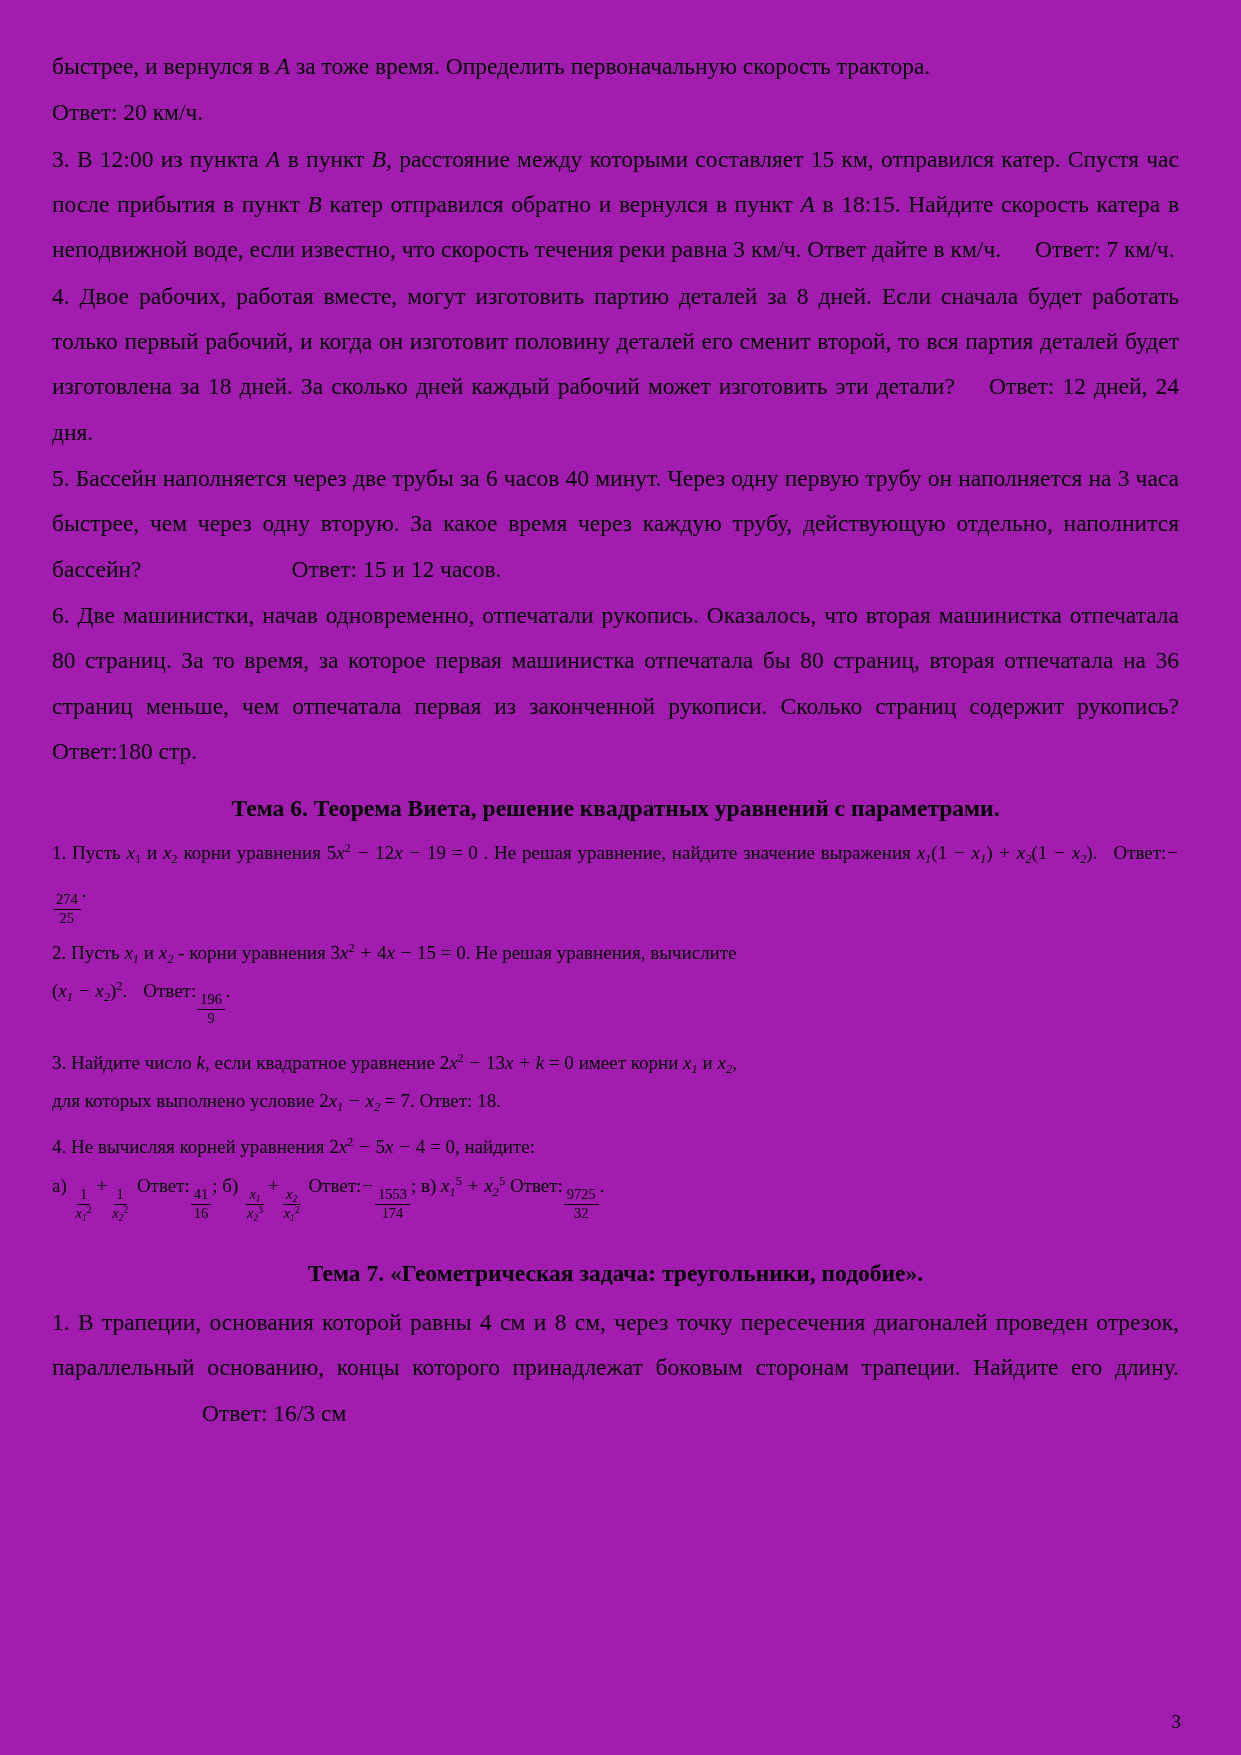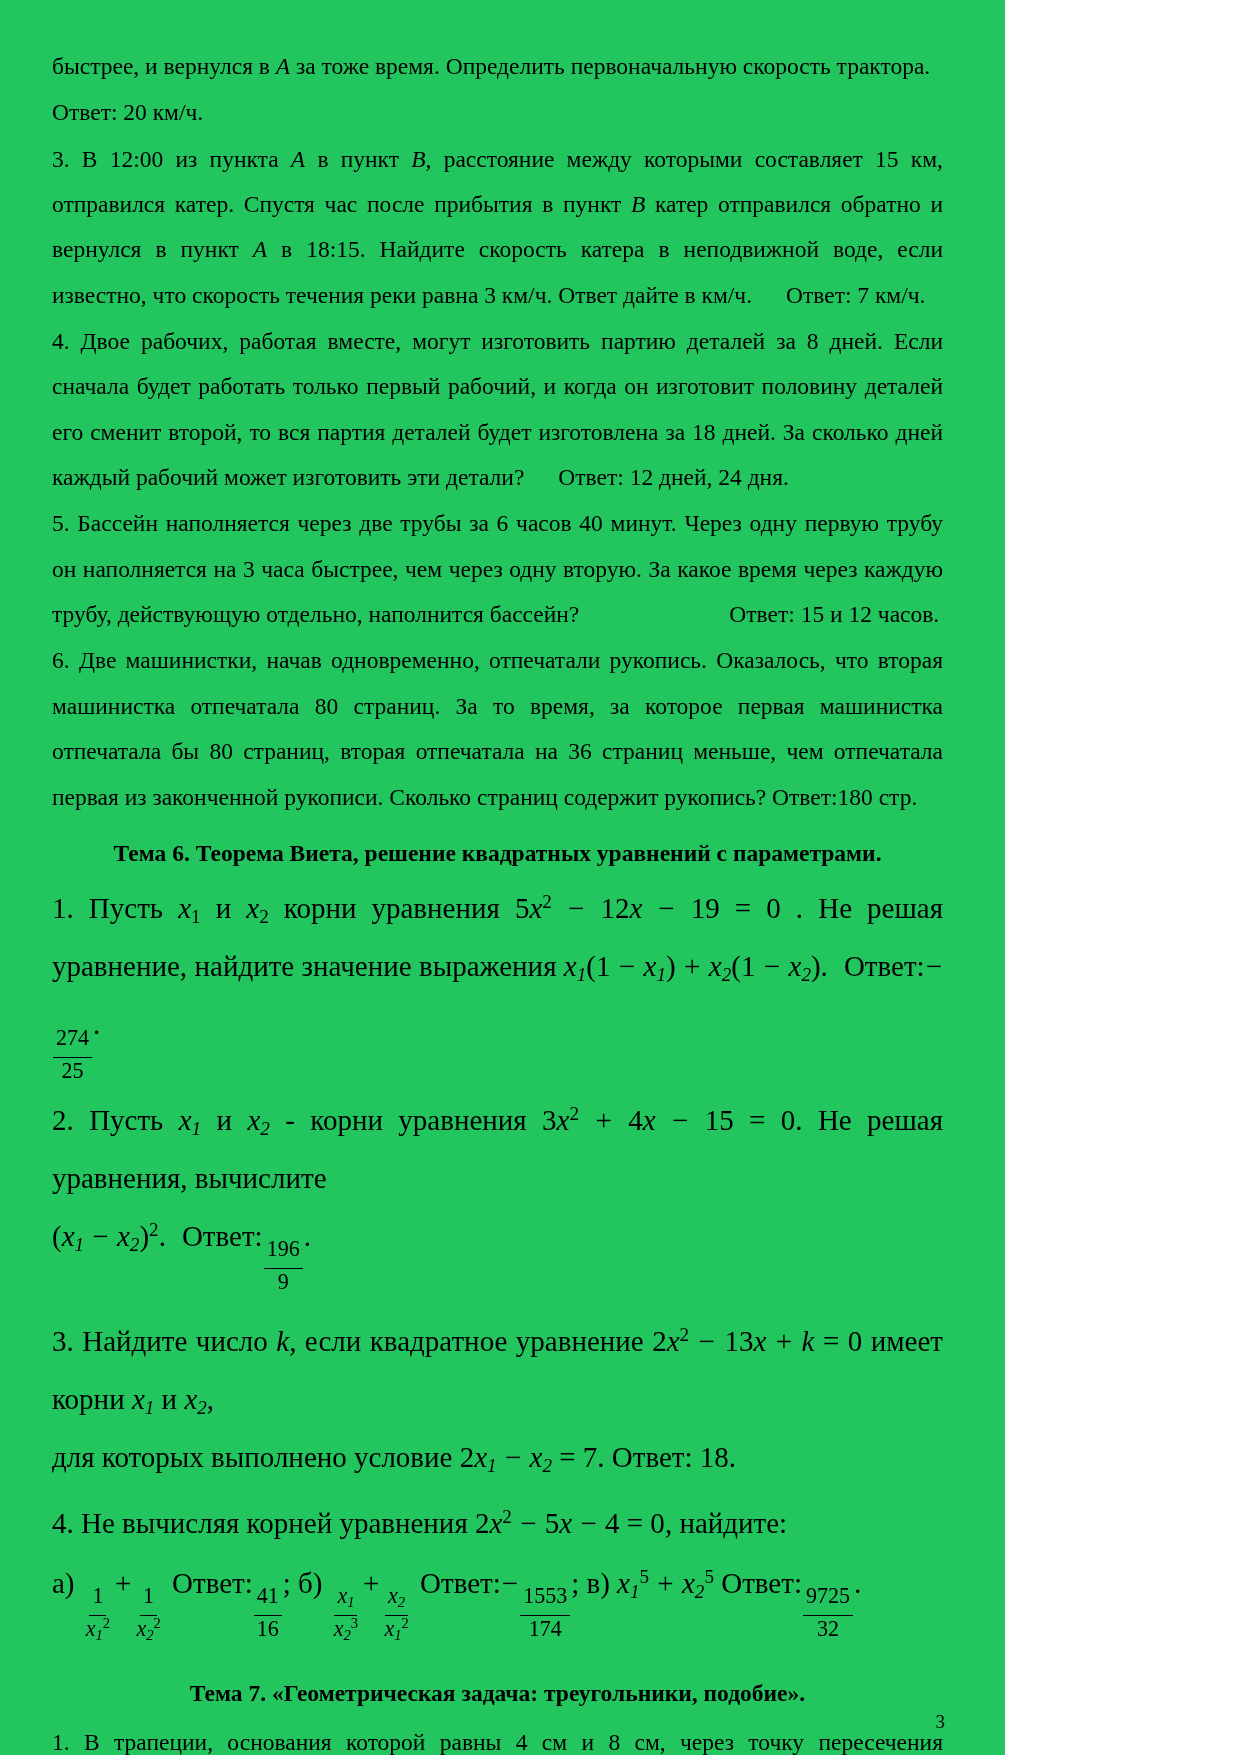--- a/index.html
+++ b/index.html
@@ -7,23 +7,23 @@
     margin: 0;
     padding: 0;
     background: #ffffff;
   }
   body {
     font-family: "Liberation Serif", "DejaVu Serif", serif;
     color: #000000;
   }
   .page {
     position: relative;
-    width: 1005px;
+    width: 1241px;
     height: 1755px;
-    background: #22c55e;
+    background: #a21caf;
     box-sizing: border-box;
     padding: 44px 62px 30px 52px;
     overflow: hidden;
   }
   .para {
     font-size: 23.5px;
     line-height: 1.93;
     text-align: justify;
     text-justify: inter-word;
     margin: 0 0 1px 0;
@@ -34,21 +34,21 @@
   .it { }
   .head {
     font-size: 23.5px;
     font-weight: bold;
     line-height: 1.9;
     margin: 11px 0 4px 0;
     text-align: center;
   }
   .head.head7 { margin-top: 30px; }
   .mathline {
-    font-size: 29px;
+    font-size: 19px;
     line-height: 2.0;
     text-align: justify;
     margin: 0;
   }
   .mathline.ml2 { line-height: 2.15; }
   
   .mi {
     font-family: "Liberation Serif", "DejaVu Serif", serif;
     font-style: italic;
   }
@@ -70,21 +70,21 @@
     display: inline-flex;
     flex-direction: column;
     align-items: center;
     vertical-align: -0.48em;
     font-size: 0.76em;
     line-height: 1.08;
     margin: 0 1px;
   }
   .frac .num {
     display: block;
-    padding: 0 3px 7px 3px;
+    padding: 0 3px 1px 3px;
     border-bottom: 1.3px solid #000;
   }
   .frac .den {
     display: block;
     padding: 1px 3px 0 3px;
   }
   .nowrap { white-space: nowrap; }
   .gapsm { display: inline-block; width: 16px; }
   .gapmd { display: inline-block; width: 34px; }
   .gapxl { display: inline-block; width: 150px; }

